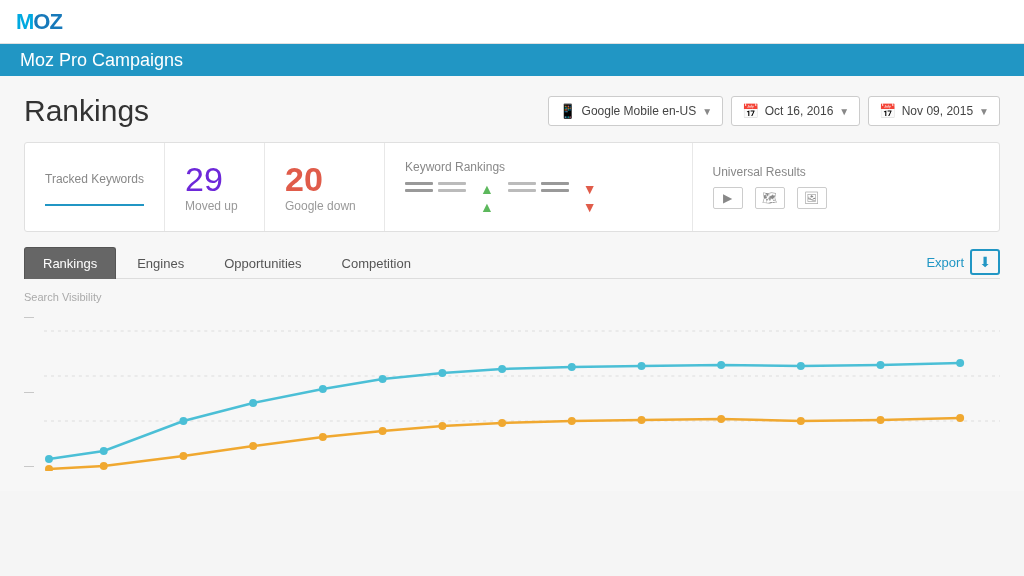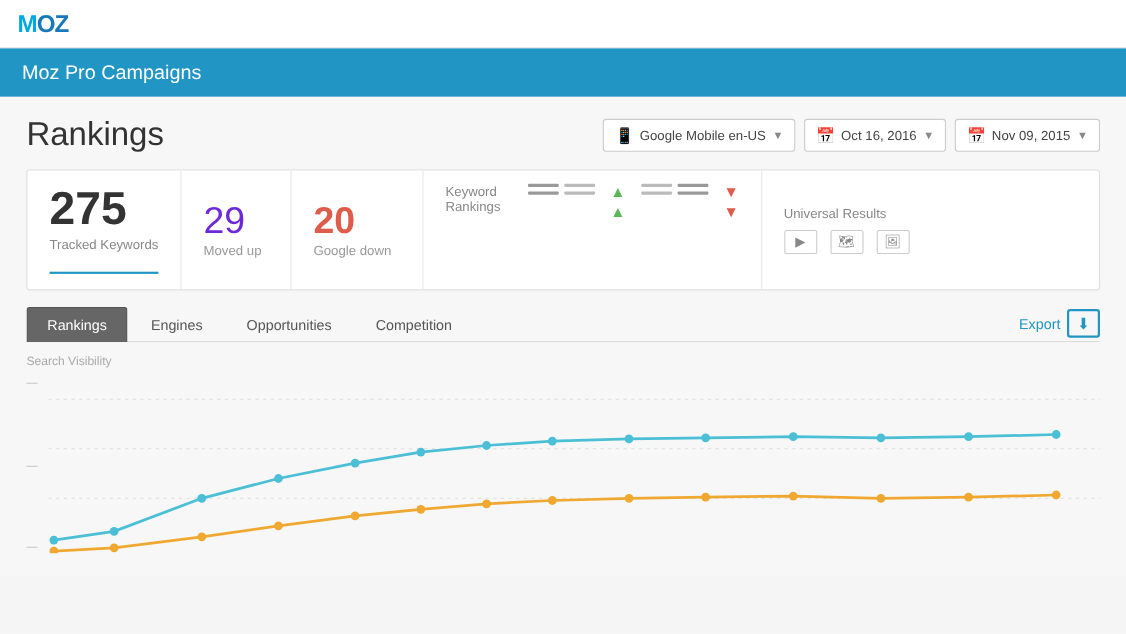--- a/index.html
+++ b/index.html
@@ -18,21 +18,21 @@
       font-weight: 900;
       font-size: 22px;
       color: #1779ba;
       letter-spacing: -1px;
     }
     .moz-logo span { color: #00a9e0; }
 
     
     #campaign-bar {
       background: #2196c4;
-      height: 44px;
+      height: 32px;
       display: flex;
       align-items: center;
       padding: 0 20px;
     }
     #campaign-bar .campaign-title {
       color: #fff;
       font-size: 18px;
       font-weight: 400;
     }
 
@@ -125,21 +125,21 @@
       color: #999;
       margin-top: 3px;
     }
 
     
     .kw-rankings-block {
       padding: 12px 20px;
       border-right: 1px solid #e8e8e8;
       flex: 1;
       display: flex;
-      flex-direction: row;
+      flex-direction: column;
       justify-content: center;
     }
     .kw-rankings-block .block-title {
       font-size: 12px;
       color: #888;
       margin-bottom: 8px;
       font-weight: 500;
     }
     .kw-rows {
       display: flex;
@@ -311,21 +311,20 @@
     <button class="dropdown-btn">
       <span class="icon-prefix">📅</span>
       <span>Nov 09, 2015</span>
       <span class="chevron">▼</span>
     </button>
   </div>
 
   <div id="stats-card">
 
     <div class="stat-block" style="min-width:140px;">
-      <div class="stat-number-big">275</div>
       <div class="stat-label">Tracked Keywords</div>
     </div>
 
     <div class="stat-block" style="min-width:100px;">
       <div class="stat-number-green">29</div>
       <div class="stat-sublabel">Moved up</div>
     </div>
 
     <div class="stat-block" style="min-width:120px;">
       <div class="stat-number-red">20</div>

